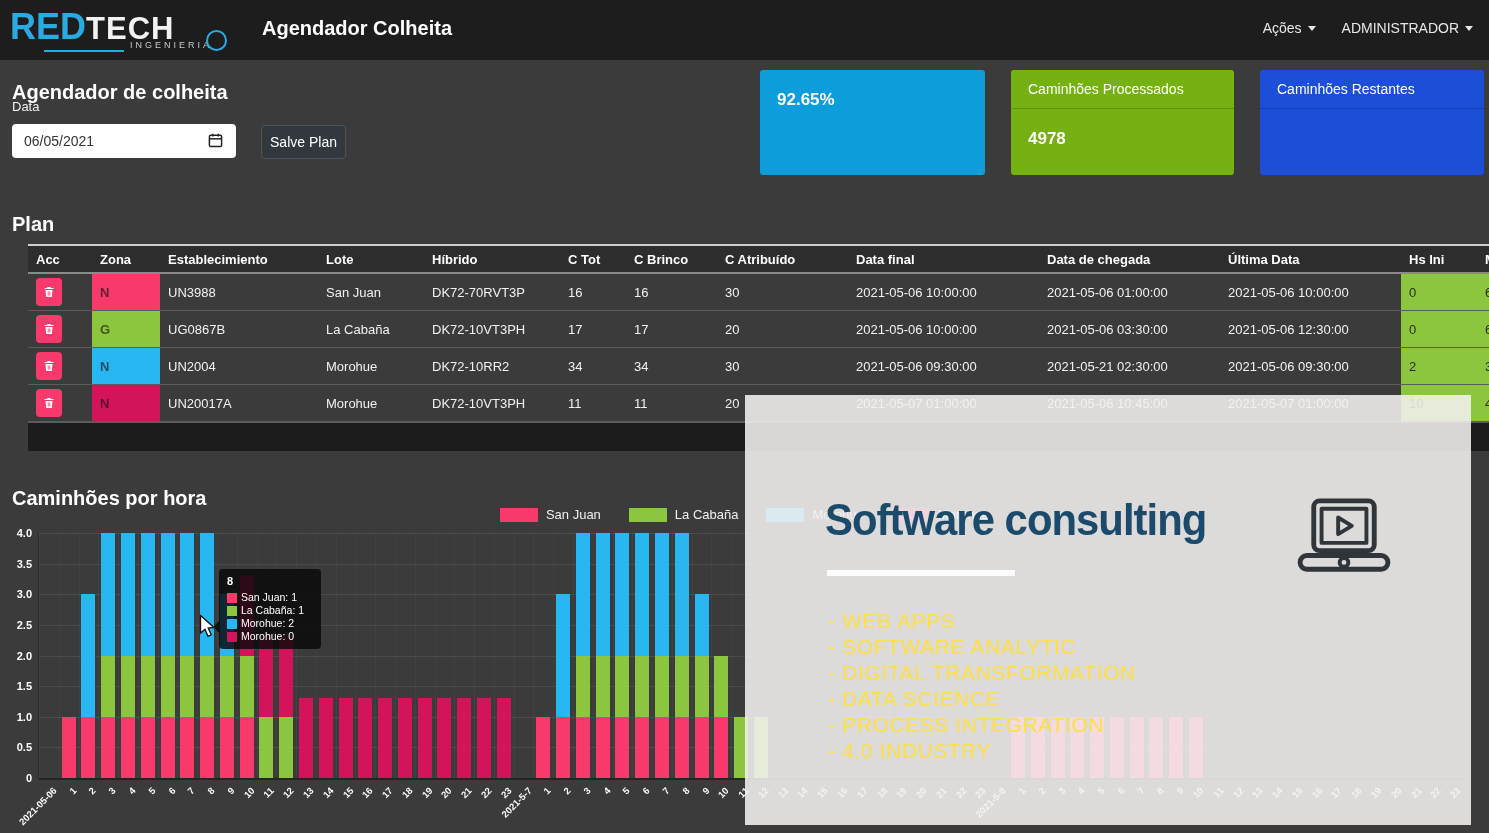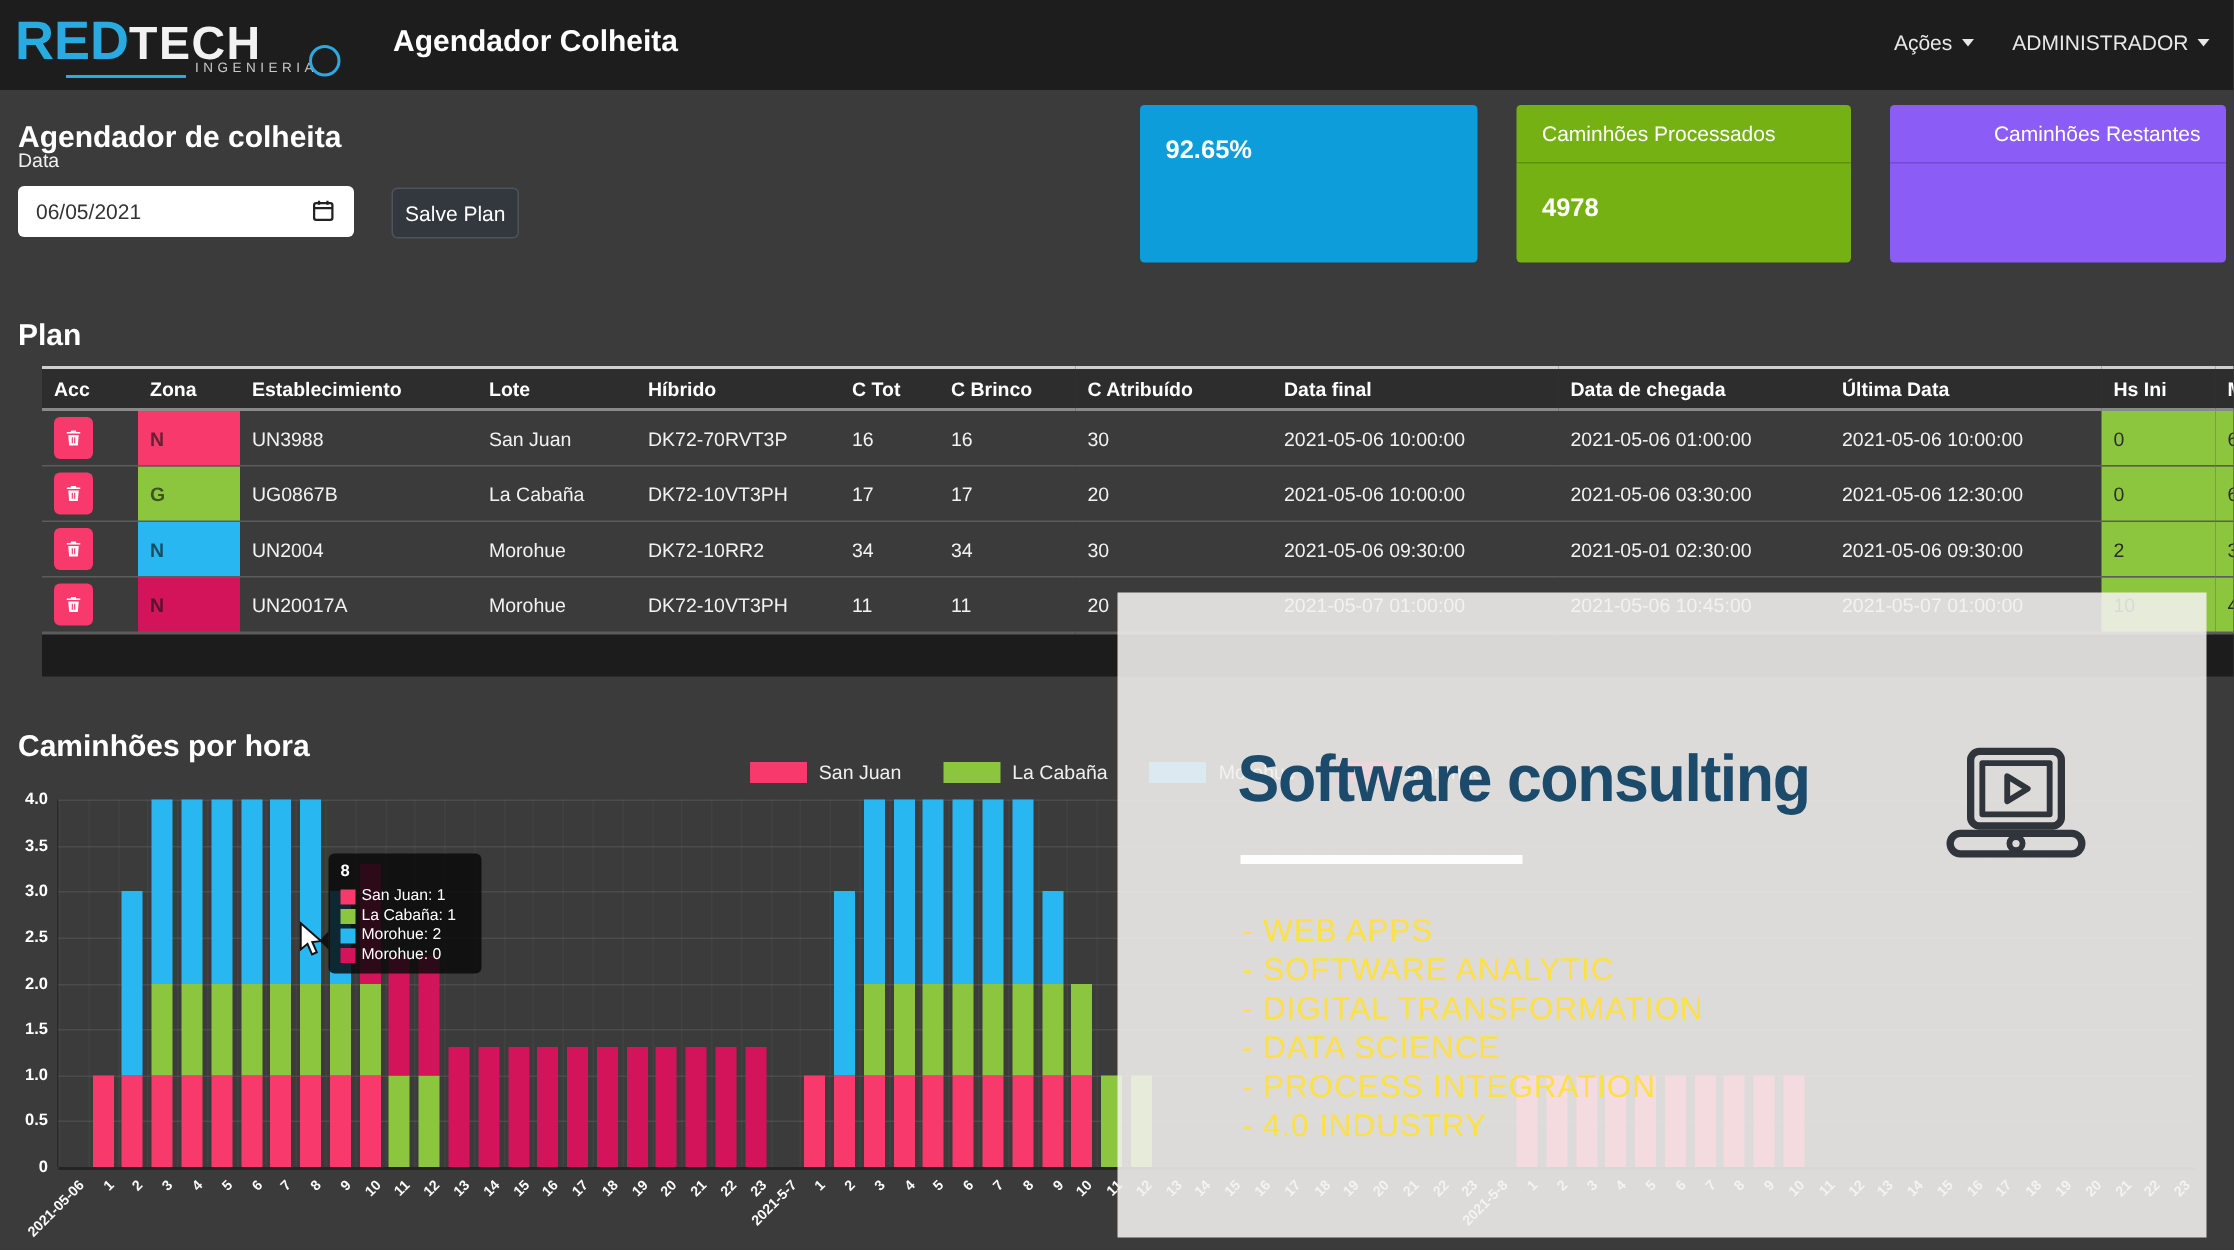--- a/index.html
+++ b/index.html
@@ -116,21 +116,21 @@
 </span>
 <button class="save-btn">Salve Plan</button>
 
 <div class="stat-card" id="card-0" style="background: rgb(13, 157, 219);">
   <div class="card-value">92.65%</div>
 </div>
 <div class="stat-card" id="card-1" style="background: rgb(118, 177, 20);">
   <div class="card-head">Caminhões Processados</div>
   <div class="card-value">4978</div>
 </div>
-<div class="stat-card" id="card-2" style="background: #8b5cf6; text-align: right;">
+<div class="stat-card" id="card-2" style="background: #1d4ed8;">
   <div class="card-head">Caminhões Restantes</div>
 </div>
 
 <h2 class="sec-heading" style="left:12px;top:196px;">Plan</h2>
 <table id="plan-table">
   <thead>
       <tr id="plan-head-row">
         <th class="c0">Acc</th>
         <th class="c1">Zona</th>
         <th class="c2">Establecimiento</th>
@@ -198,21 +198,21 @@
           </button>
         </td>
         <td class="c1 zona" style="background: rgb(41, 183, 242);">N</td>
         <td class="c2">UN2004</td>
         <td class="c3">Morohue</td>
         <td class="c4">DK72-10RR2</td>
         <td class="c5">34</td>
         <td class="c6">34</td>
         <td class="c7">30</td>
         <td class="c8">2021-05-06 09:30:00</td>
-        <td class="c9">2021-05-01 02:30:00</td>
+        <td class="c9">2021-05-21 02:30:00</td>
         <td class="c10">2021-05-06 09:30:00</td>
         <td class="c11 green">2</td>
         <td class="c12 green">30</td>
       </tr>
       <tr>
         <td class="c0">
           <button class="del-btn">
             <svg viewBox="0 0 24 24" width="12" height="14">
               <path fill="#fff" d="M9 2h6l1 2h5v2H3V4h5l1-2zM5 8h14l-1.2 14H6.2L5 8zm4.6 3v8h1.6v-8H9.6zm3.2 0v8h1.6v-8h-1.6z"></path>
             </svg>

